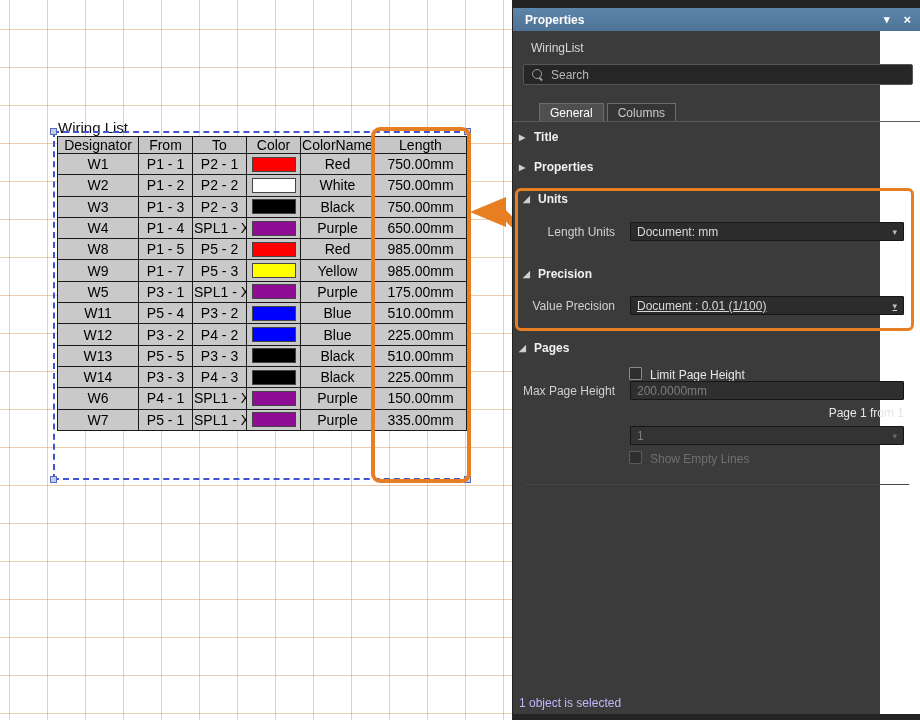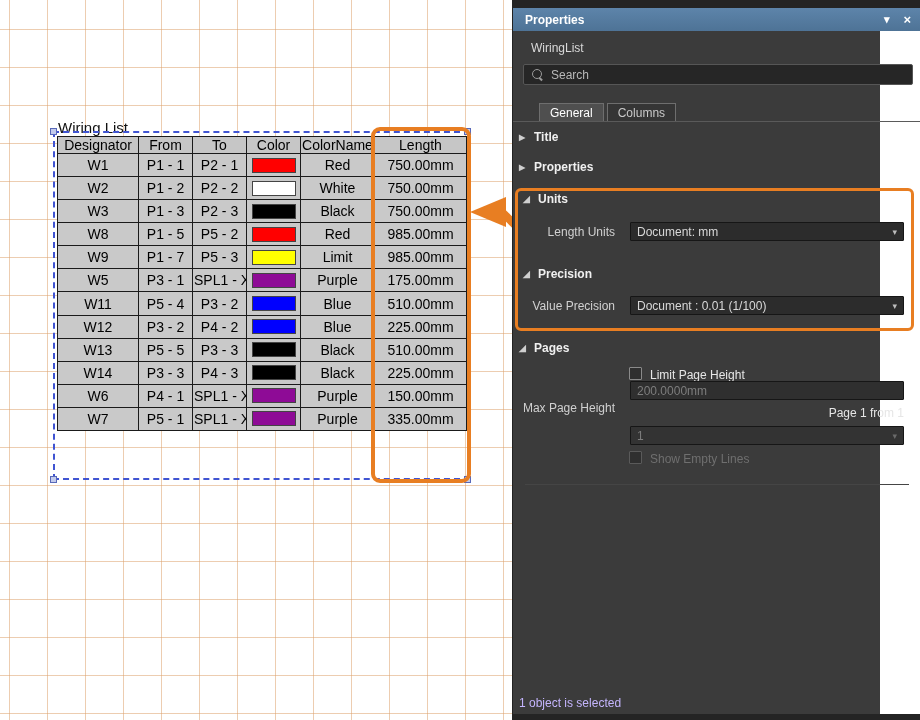--- a/index.html
+++ b/index.html
@@ -162,37 +162,47 @@
       <td>W3</td>
       <td>P1 - 3</td>
       <td>P2 - 3</td>
       <td>
             <div class="swatch" style="background: rgb(0, 0, 0);"></div>
           </td>
       <td>Black</td>
       <td>750.00mm</td>
     </tr>
         <tr>
+      <td>W4</td>
+      <td>P1 - 4</td>
+      <td>SPL1 - X</td>
+      <td>
+            <div class="swatch" style="background: rgb(142, 11, 150);"></div>
+          </td>
+      <td>Purple</td>
+      <td>650.00mm</td>
+    </tr>
+        <tr>
       <td>W8</td>
       <td>P1 - 5</td>
       <td>P5 - 2</td>
       <td>
             <div class="swatch" style="background: rgb(255, 0, 0);"></div>
           </td>
       <td>Red</td>
       <td>985.00mm</td>
     </tr>
         <tr>
       <td>W9</td>
       <td>P1 - 7</td>
       <td>P5 - 3</td>
       <td>
             <div class="swatch" style="background: rgb(255, 255, 0);"></div>
           </td>
-      <td>Limit</td>
+      <td>Yellow</td>
       <td>985.00mm</td>
     </tr>
         <tr>
       <td>W5</td>
       <td>P3 - 1</td>
       <td>SPL1 - X</td>
       <td>
             <div class="swatch" style="background: rgb(142, 11, 150);"></div>
           </td>
       <td>Purple</td>
@@ -321,34 +331,34 @@
   <div class="dropdown" style="top:222px;">
     <span>Document: mm</span>
     <span class="dd-arrow">▾</span>
   </div>
 
   <div class="sect-header" style="top:267px;left:10px;">
     <span class="sect-arrow open">◢</span>
     <span>Precision</span>
   </div>
   <div class="field-label" style="top:299px;">Value Precision</div>
-  <div class="dropdown" style="top:296px;">
+  <div class="dropdown" style="top:296px;text-decoration:underline;">
     <span>Document : 0.01 (1/100)</span>
     <span class="dd-arrow">▾</span>
   </div>
 
   <div class="sect-header" style="top:341px;">
     <span class="sect-arrow open">◢</span>
     <span>Pages</span>
   </div>
 
   <div class="checkbox" style="left:116px;top:367px;"></div>
   <div class="cb-label" style="left:137px;top:368px;">Limit Page Height</div>
 
-  <div class="field-label" style="top:401px;">Max Page Height</div>
+  <div class="field-label" style="top:384px;">Max Page Height</div>
   <div class="textinput" style="top:381px;">
     <span>200.0000mm</span>
   </div>
 
   <div style="position:absolute;left:117px;top:406px;width:274px;text-align:right;color:#e6e6e6;">Page 1 from 1</div>
 
   <div class="dropdown disabled" style="top:426px;">
     <span>1</span>
     <span class="dd-arrow">▾</span>
   </div>

